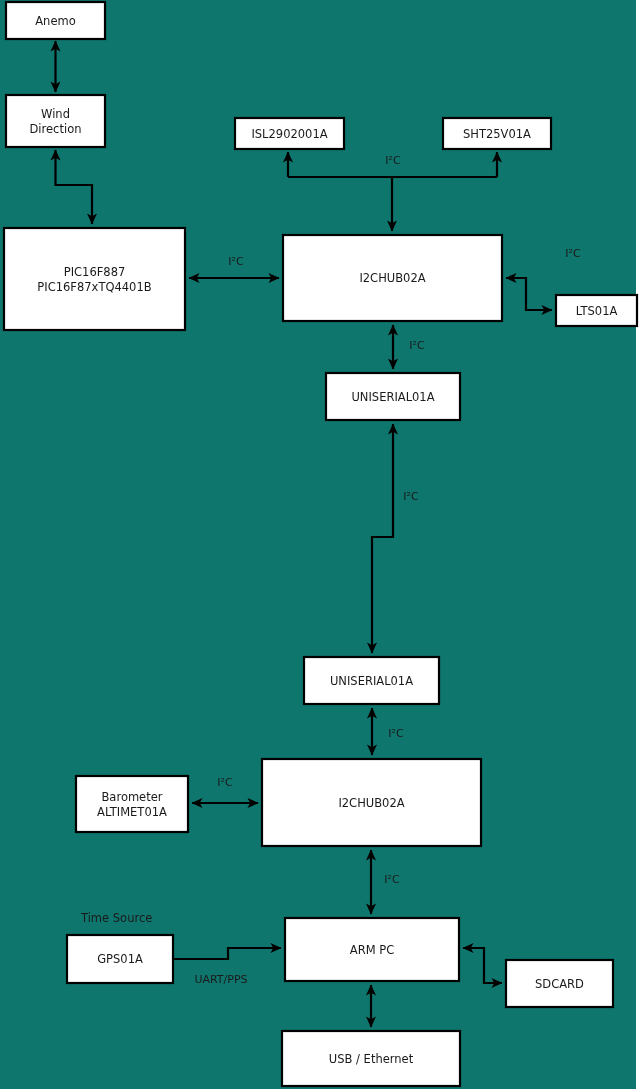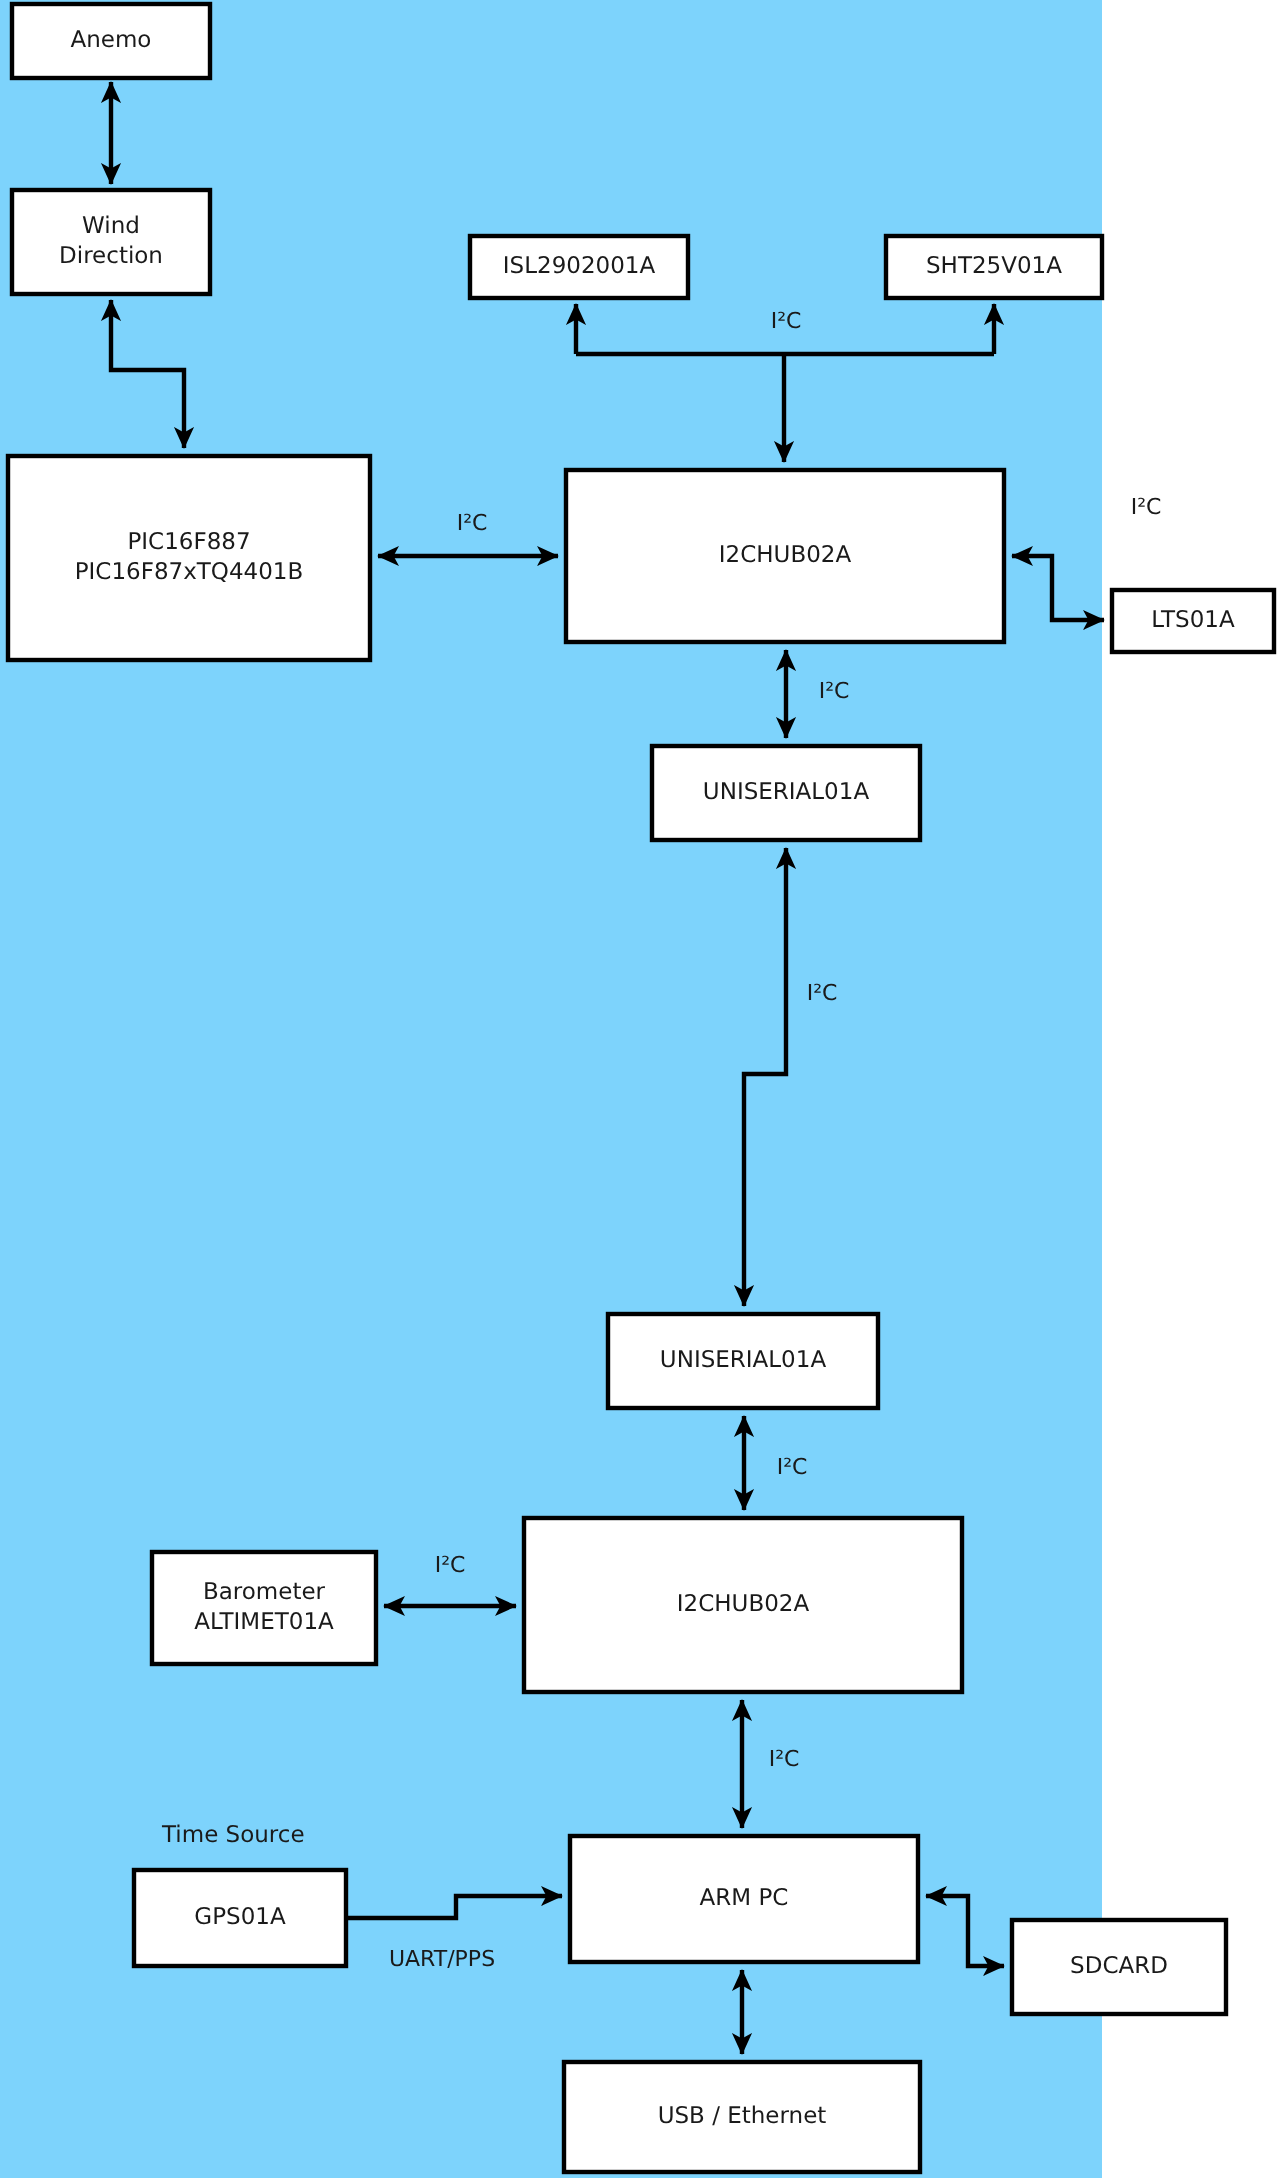--- a/index.html
+++ b/index.html
@@ -9,23 +9,23 @@
     background: #ffffff;
   }
   body {
     width: 640px;
     height: 1089px;
     font-family: "DejaVu Sans", "Liberation Sans", sans-serif;
     overflow: hidden;
   }
   #diagram-root {
     position: relative;
-    width: 551px;
+    width: 636px;
     height: 1089px;
-    background: #7dd3fc;
+    background: #0f766e;
     text-align: right;
   }
   svg#diagram-canvas {
     position: absolute;
     left: 0;
     top: 0;
     width: 640px;
     height: 1089px;
     display: block;
   }

